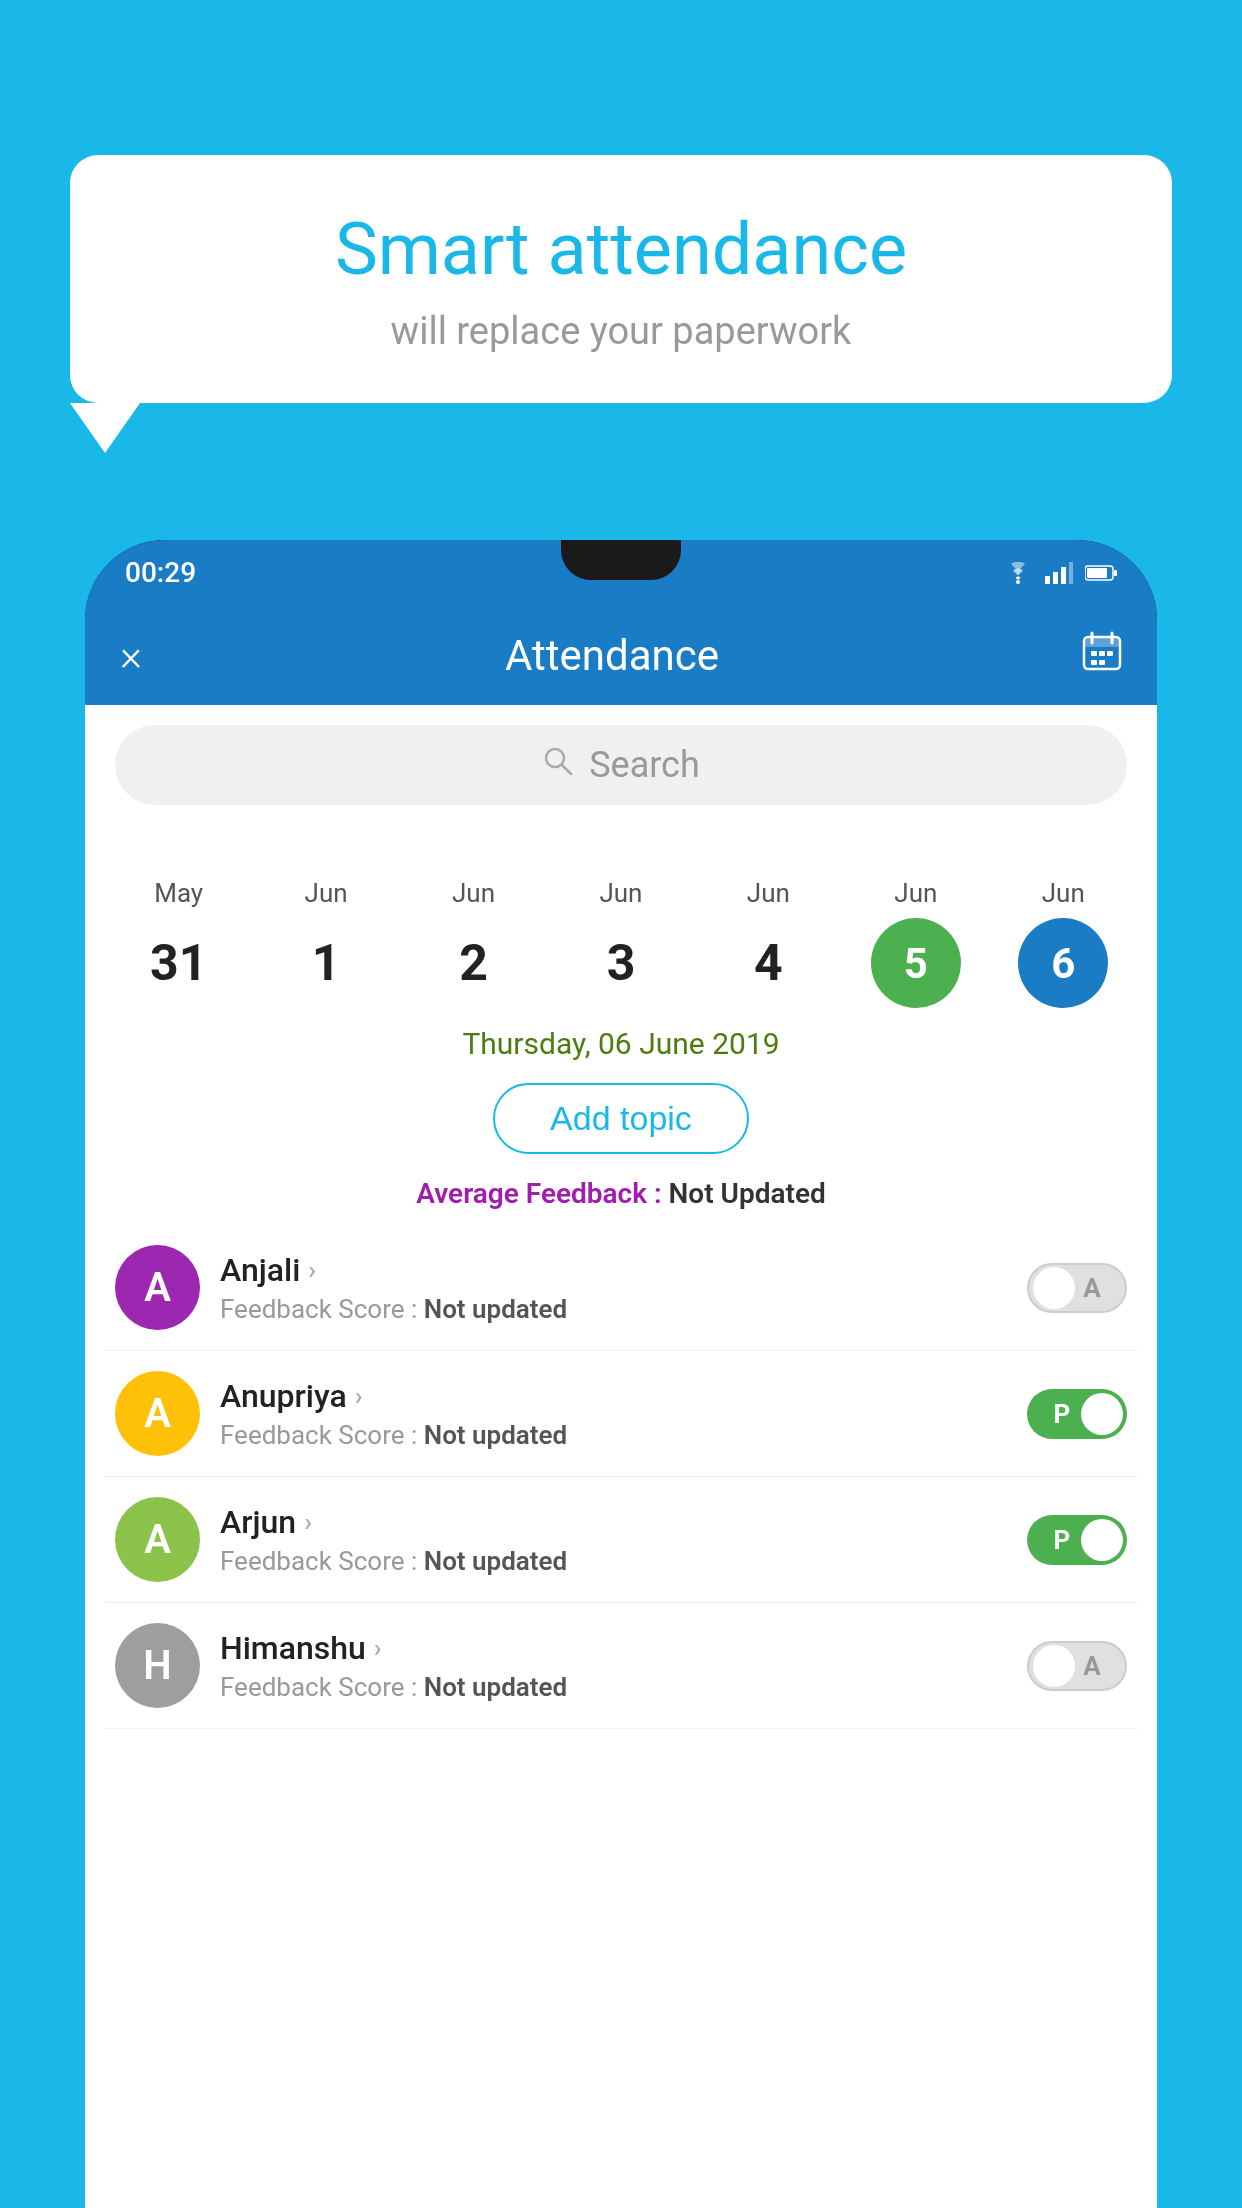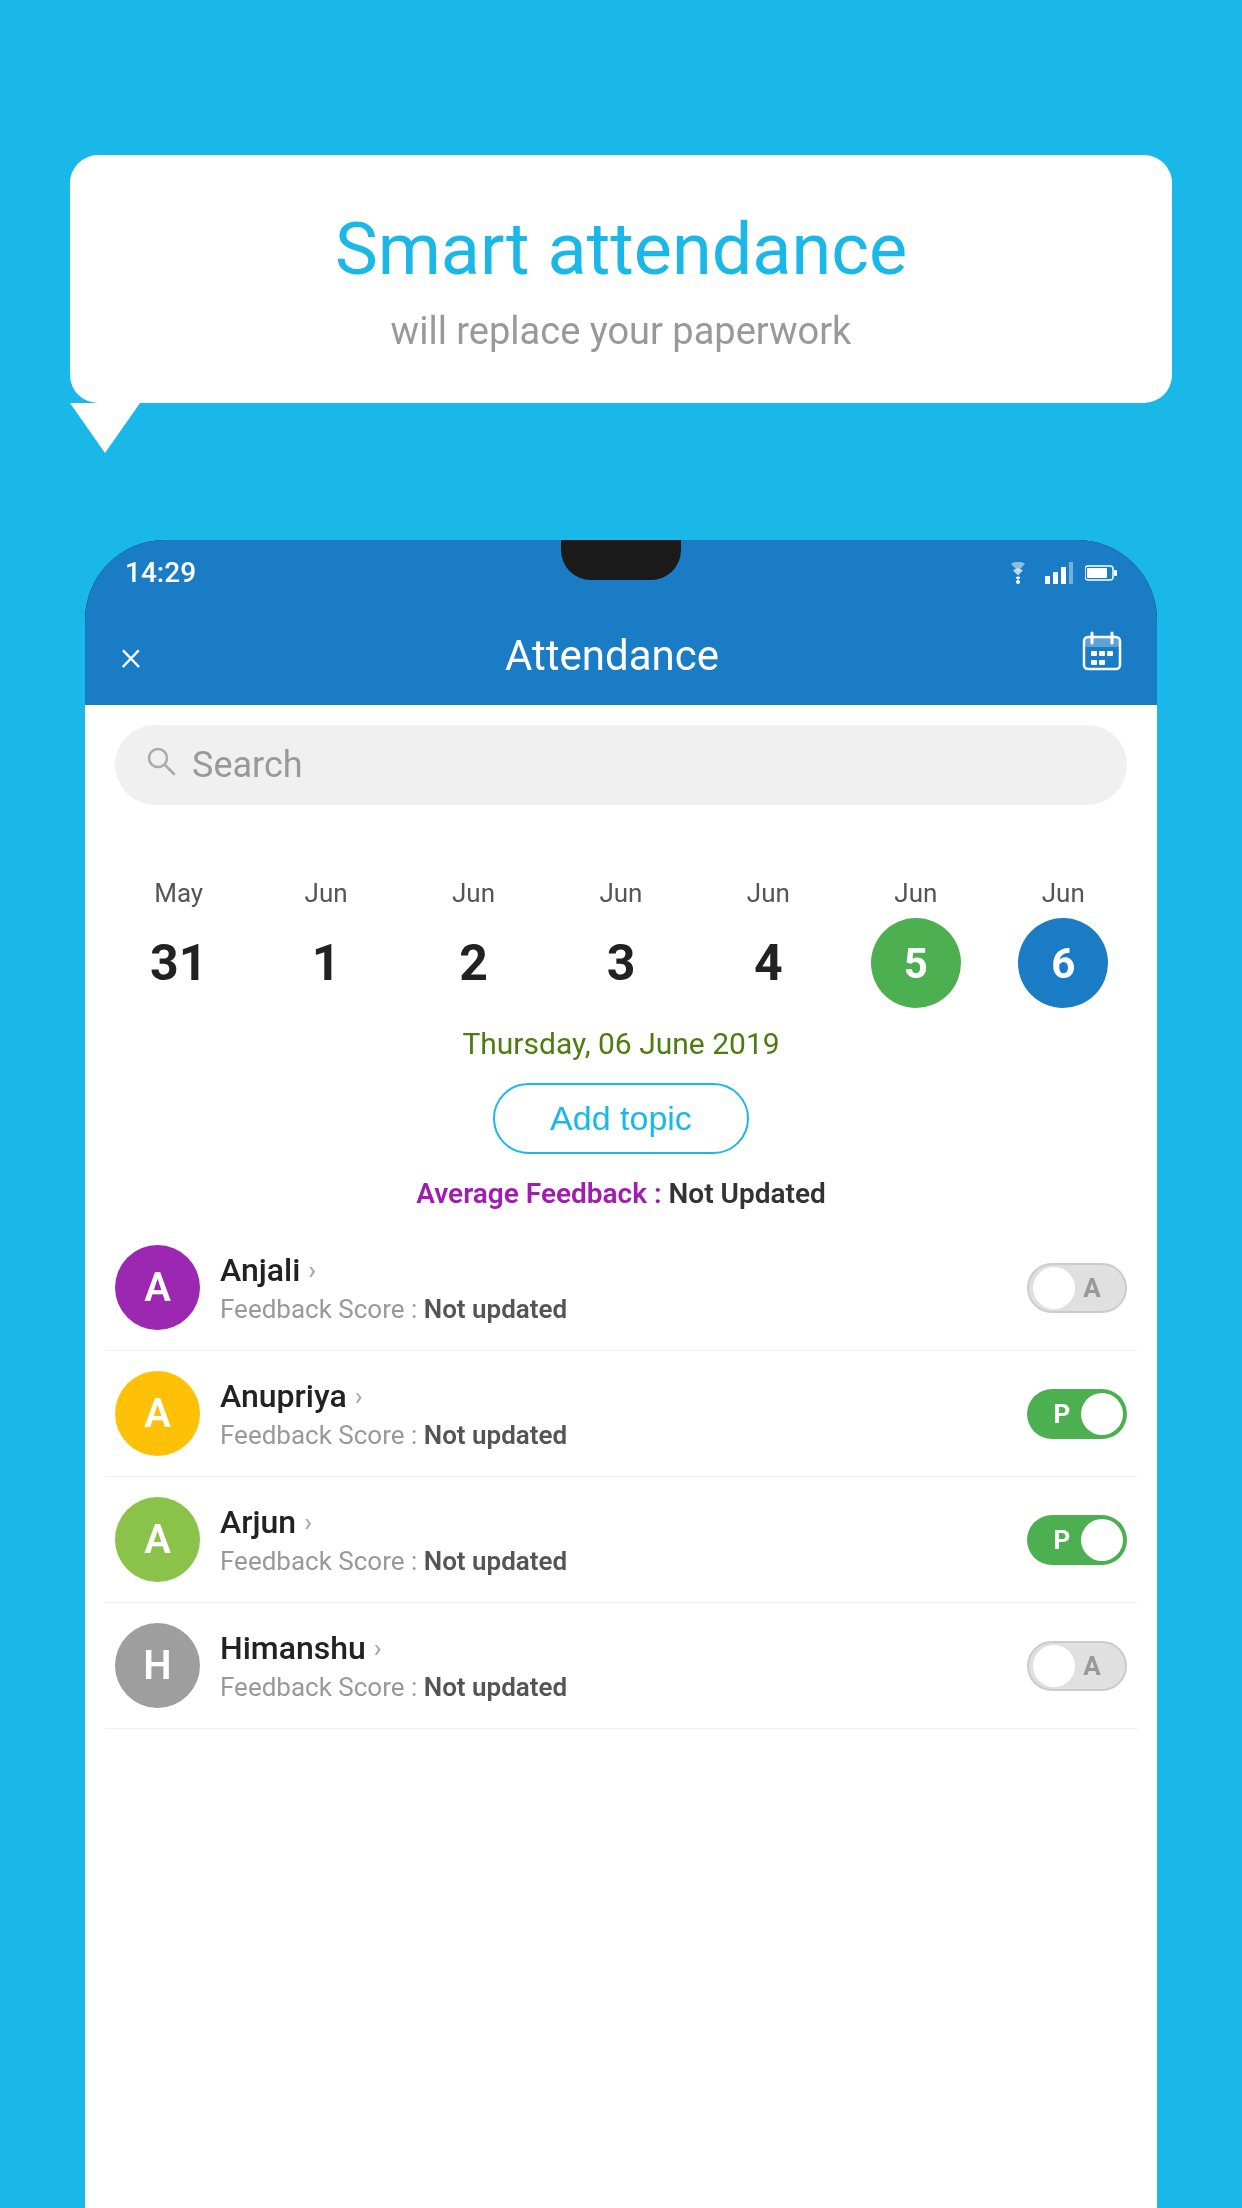--- a/index.html
+++ b/index.html
@@ -146,20 +146,21 @@
     }
 
     .search-bar {
       background: #f0f0f0;
       border-radius: 50px;
       height: 80px;
       display: flex;
       align-items: center;
       padding: 0 30px;
       gap: 15px;
+      justify-content: center;
     }
 
     .search-icon-wrap {
       color: #aaa;
       font-size: 32px;
     }
 
     .search-text {
       font-size: 36px;
       color: #999;
@@ -378,21 +379,21 @@
     <div class="speech-bubble-title">Smart attendance</div>
     <div class="speech-bubble-subtitle">will replace your paperwork</div>
   </div>
   <div class="speech-bubble-arrow"></div>
 </div>
 
 <div class="phone-frame">
 
   <div class="status-bar">
     <div class="notch"></div>
-    <span class="status-time">14:29</span>
+    <span class="status-time">00:29</span>
     <div class="status-icons">
 
       <svg width="30" height="22" viewBox="0 0 30 22" fill="white">
         <path d="M15 18l2.5-2.5c-1.4-1.4-3.6-1.4-5 0L15 18z"></path>
         <path d="M15 13.5l5-5c-2.8-2.8-7.2-2.8-10 0l5 5z" opacity="0.7"></path>
         <path d="M15 9L22 2C19.1-.9 11-.9 8 2l7 7z" opacity="0.5"></path>
         <circle cx="15" cy="20" r="2" fill="white"></circle>
       </svg>
 
       <svg width="28" height="22" viewBox="0 0 28 22" fill="white">

